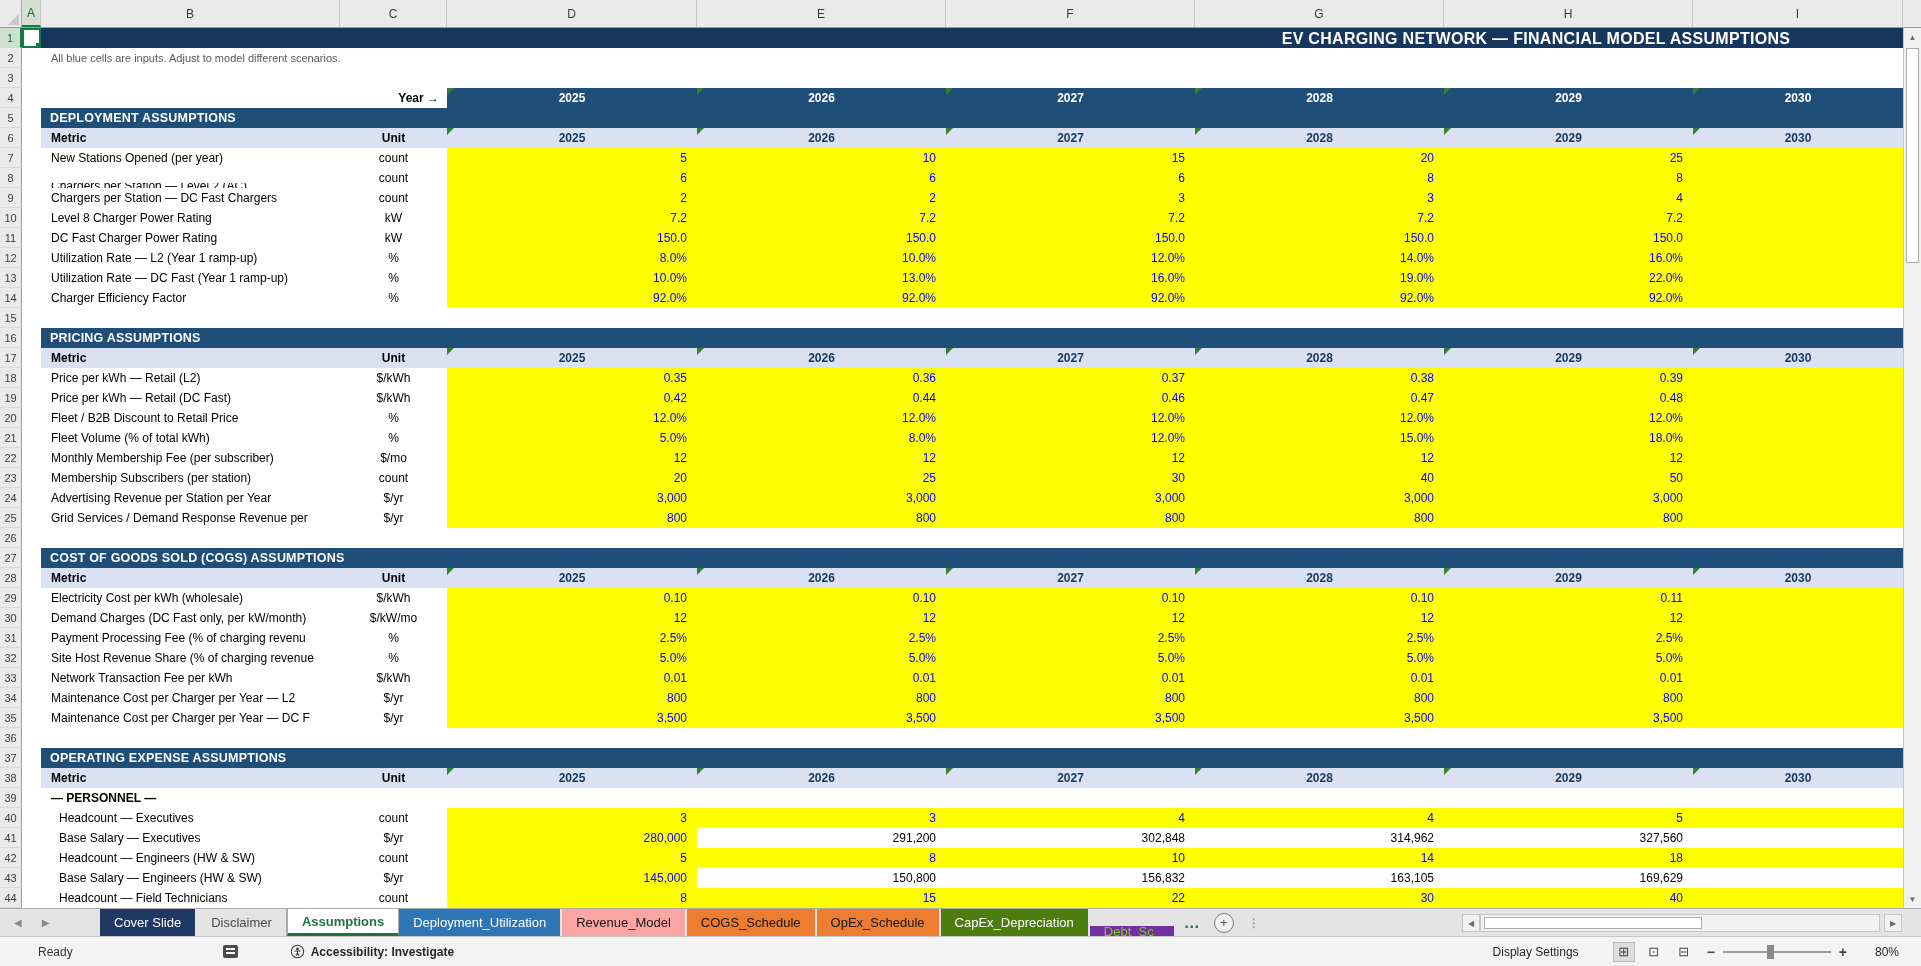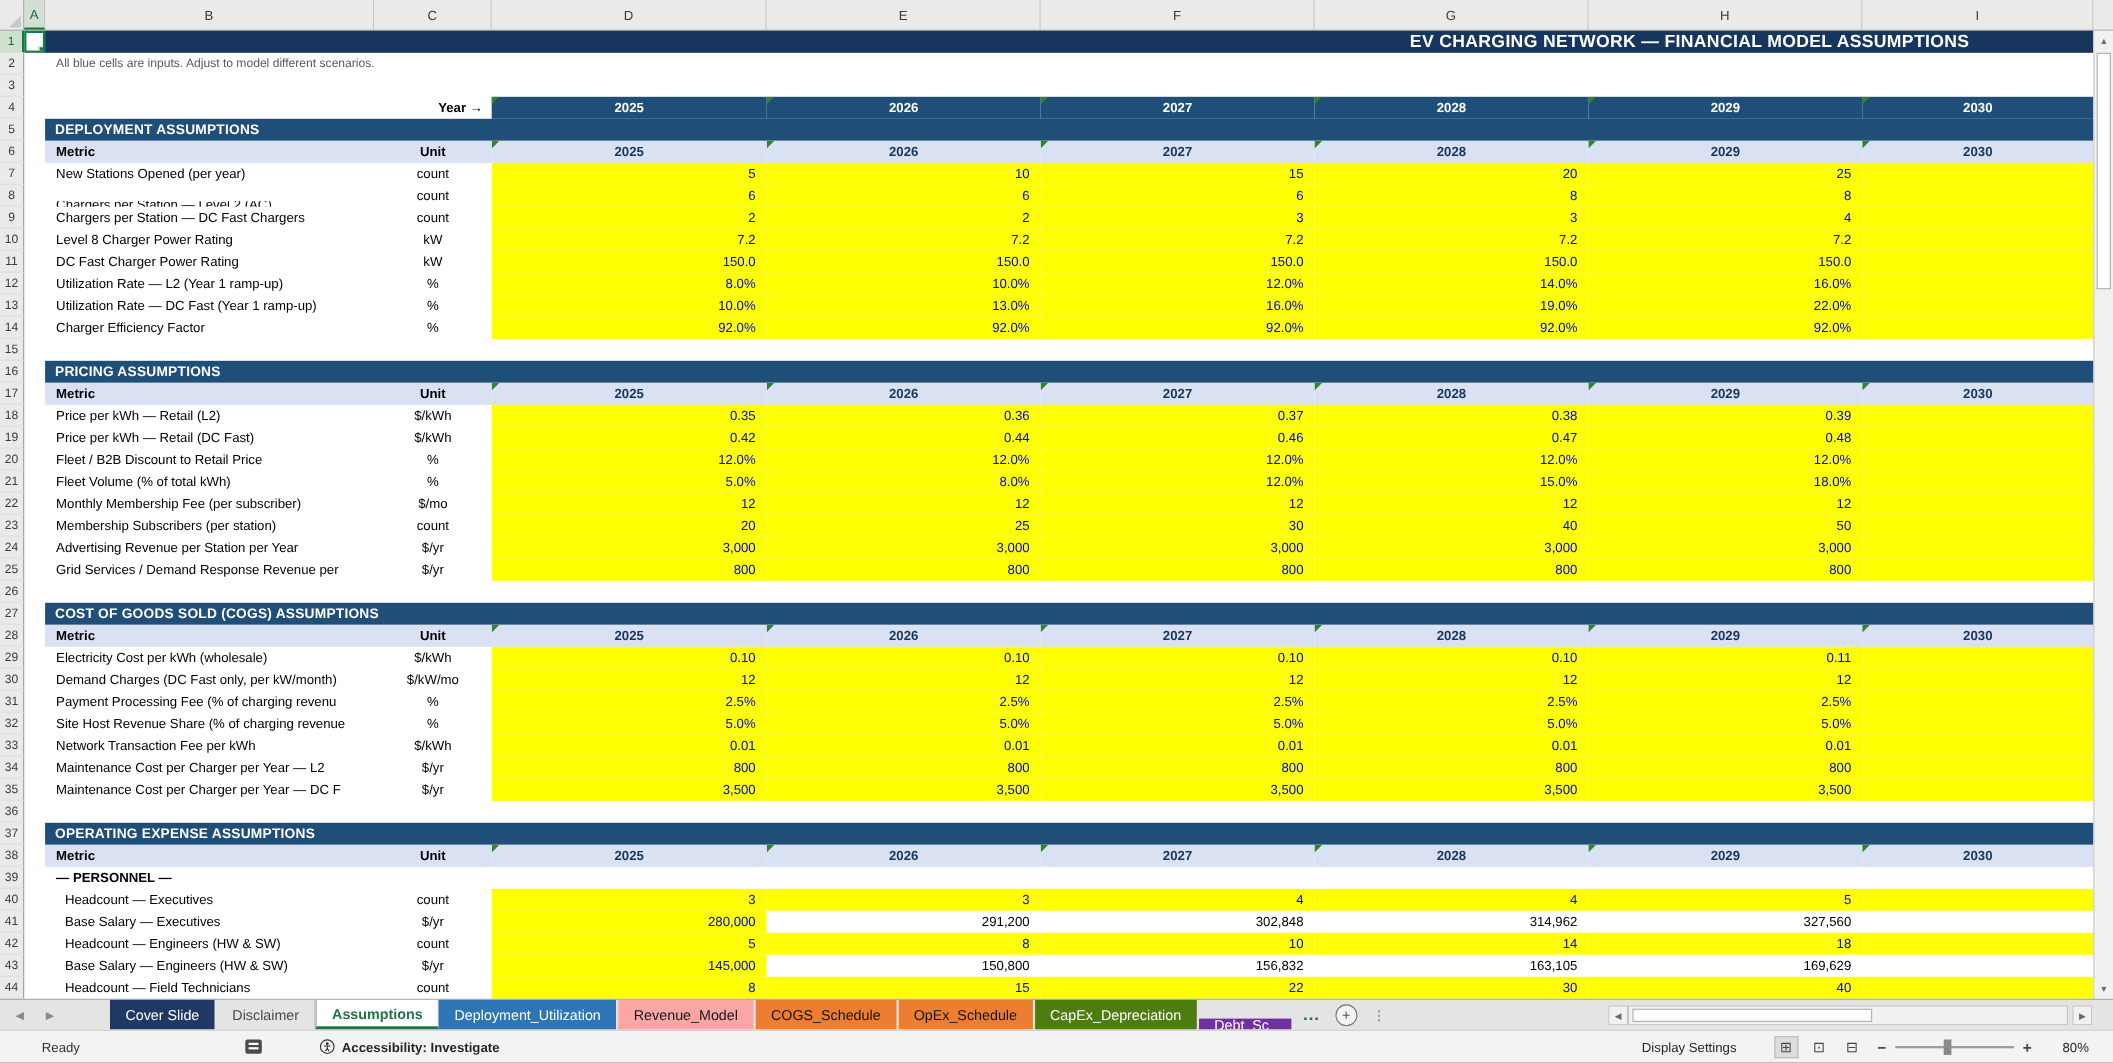--- a/index.html
+++ b/index.html
@@ -569,21 +569,21 @@
     </div>
     <div id="tabs" style="display:flex;align-items:stretch;">
         <div class="tab colored" style="background: rgb(31, 56, 100); color: rgb(255, 255, 255);">Cover Slide</div>
         <div class="tab gray" style="background: rgb(228, 228, 228); color: rgb(74, 74, 74);">Disclaimer</div>
         <div class="tab active" style="color: rgb(33, 115, 70);">Assumptions</div>
         <div class="tab colored" style="background: rgb(46, 117, 182); color: rgb(255, 255, 255);">Deployment_Utilization</div>
         <div class="tab colored" style="background: #fca5a5; color: rgb(22, 22, 22);">Revenue_Model</div>
         <div class="tab colored" style="background: rgb(237, 125, 49); color: rgb(22, 22, 22);">COGS_Schedule</div>
         <div class="tab colored" style="background: rgb(237, 125, 49); color: rgb(22, 22, 22);">OpEx_Schedule</div>
         <div class="tab colored" style="background: #4d7c0f; color: rgb(255, 255, 255);">CapEx_Depreciation</div>
-        <div class="tab colored clipped" style="background: rgb(112, 48, 160); color: #ffffff; margin-top: 17px;">Debt_Sc</div>
+        <div class="tab colored clipped" style="background: rgb(112, 48, 160); color: #84cc16; margin-top: 17px;">Debt_Sc</div>
       </div>
     <div class="tab-extra">
       <span>…</span>
       <span class="plusbtn">+</span>
       <span class="dots">⋮</span>
     </div>
     <div class="hs-left">◀</div>
     <div class="hs-track">
       <div class="hs-thumb"></div>
     </div>

